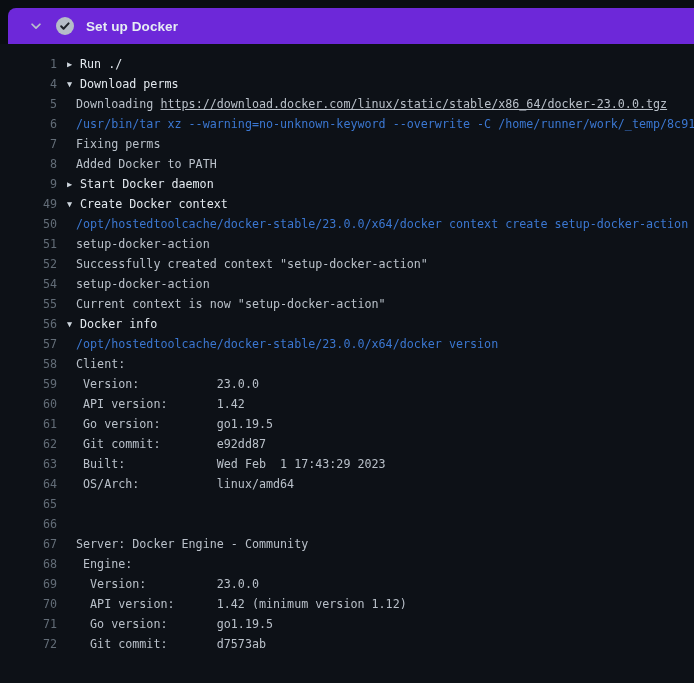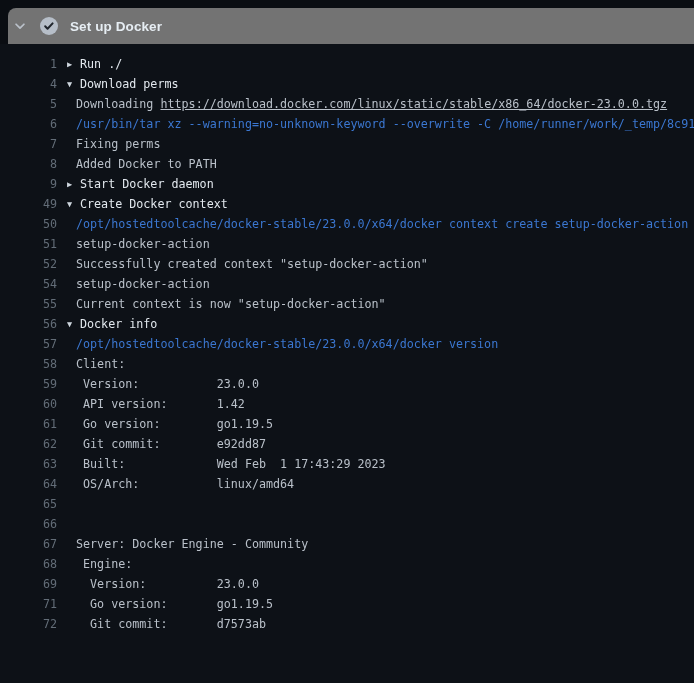--- a/index.html
+++ b/index.html
@@ -4,24 +4,24 @@
 <style>
   * { margin:0; padding:0; box-sizing:border-box; }
   html,body { width:694px; height:683px; overflow:hidden; }
   body {
     background:#0a0d12;
     font-family:"Liberation Sans", sans-serif;
     position:relative;
   }
   .step-header {
     position:absolute; left:8px; top:8px; right:0; height:36px;
-    background:#737373;
+    background:#6d28d9;
     border-radius:8px 0 0 0;
     display:flex; align-items:center;
-    padding-left:0;
+    padding-left:16px;
     cursor:pointer;
   }
   .chev-wrap { width:24px; display:flex; justify-content:center; align-items:center; }
   .status-wrap { margin-left:8px; display:flex; align-items:center; }
   .step-title {
     margin-left:12px;
     color:#e6edf3; font-size:13.5px; font-weight:600;
     letter-spacing:0.1px;
   }
   .log-area {
@@ -89,16 +89,17 @@
       <div class="log-line"><span class="ln">60</span><span class="content indent t-plain"> API version:       1.42</span></div>
       <div class="log-line"><span class="ln">61</span><span class="content indent t-plain"> Go version:        go1.19.5</span></div>
       <div class="log-line"><span class="ln">62</span><span class="content indent t-plain"> Git commit:        e92dd87</span></div>
       <div class="log-line"><span class="ln">63</span><span class="content indent t-plain"> Built:             Wed Feb  1 17:43:29 2023</span></div>
       <div class="log-line"><span class="ln">64</span><span class="content indent t-plain"> OS/Arch:           linux/amd64</span></div>
       <div class="log-line"><span class="ln">65</span></div>
       <div class="log-line"><span class="ln">66</span><span class="content indent t-plain"></span></div>
       <div class="log-line"><span class="ln">67</span><span class="content indent t-plain">Server: Docker Engine - Community</span></div>
       <div class="log-line"><span class="ln">68</span><span class="content indent t-plain"> Engine:</span></div>
       <div class="log-line"><span class="ln">69</span><span class="content indent t-plain">  Version:          23.0.0</span></div>
+      <div class="log-line"><span class="ln">70</span><span class="content indent t-plain">  API version:      1.42 (minimum version 1.12)</span></div>
       <div class="log-line"><span class="ln">71</span><span class="content indent t-plain">  Go version:       go1.19.5</span></div>
       <div class="log-line"><span class="ln">72</span><span class="content indent t-plain">  Git commit:       d7573ab</span></div>
     </div>
 </div>
 
 </body></html>

